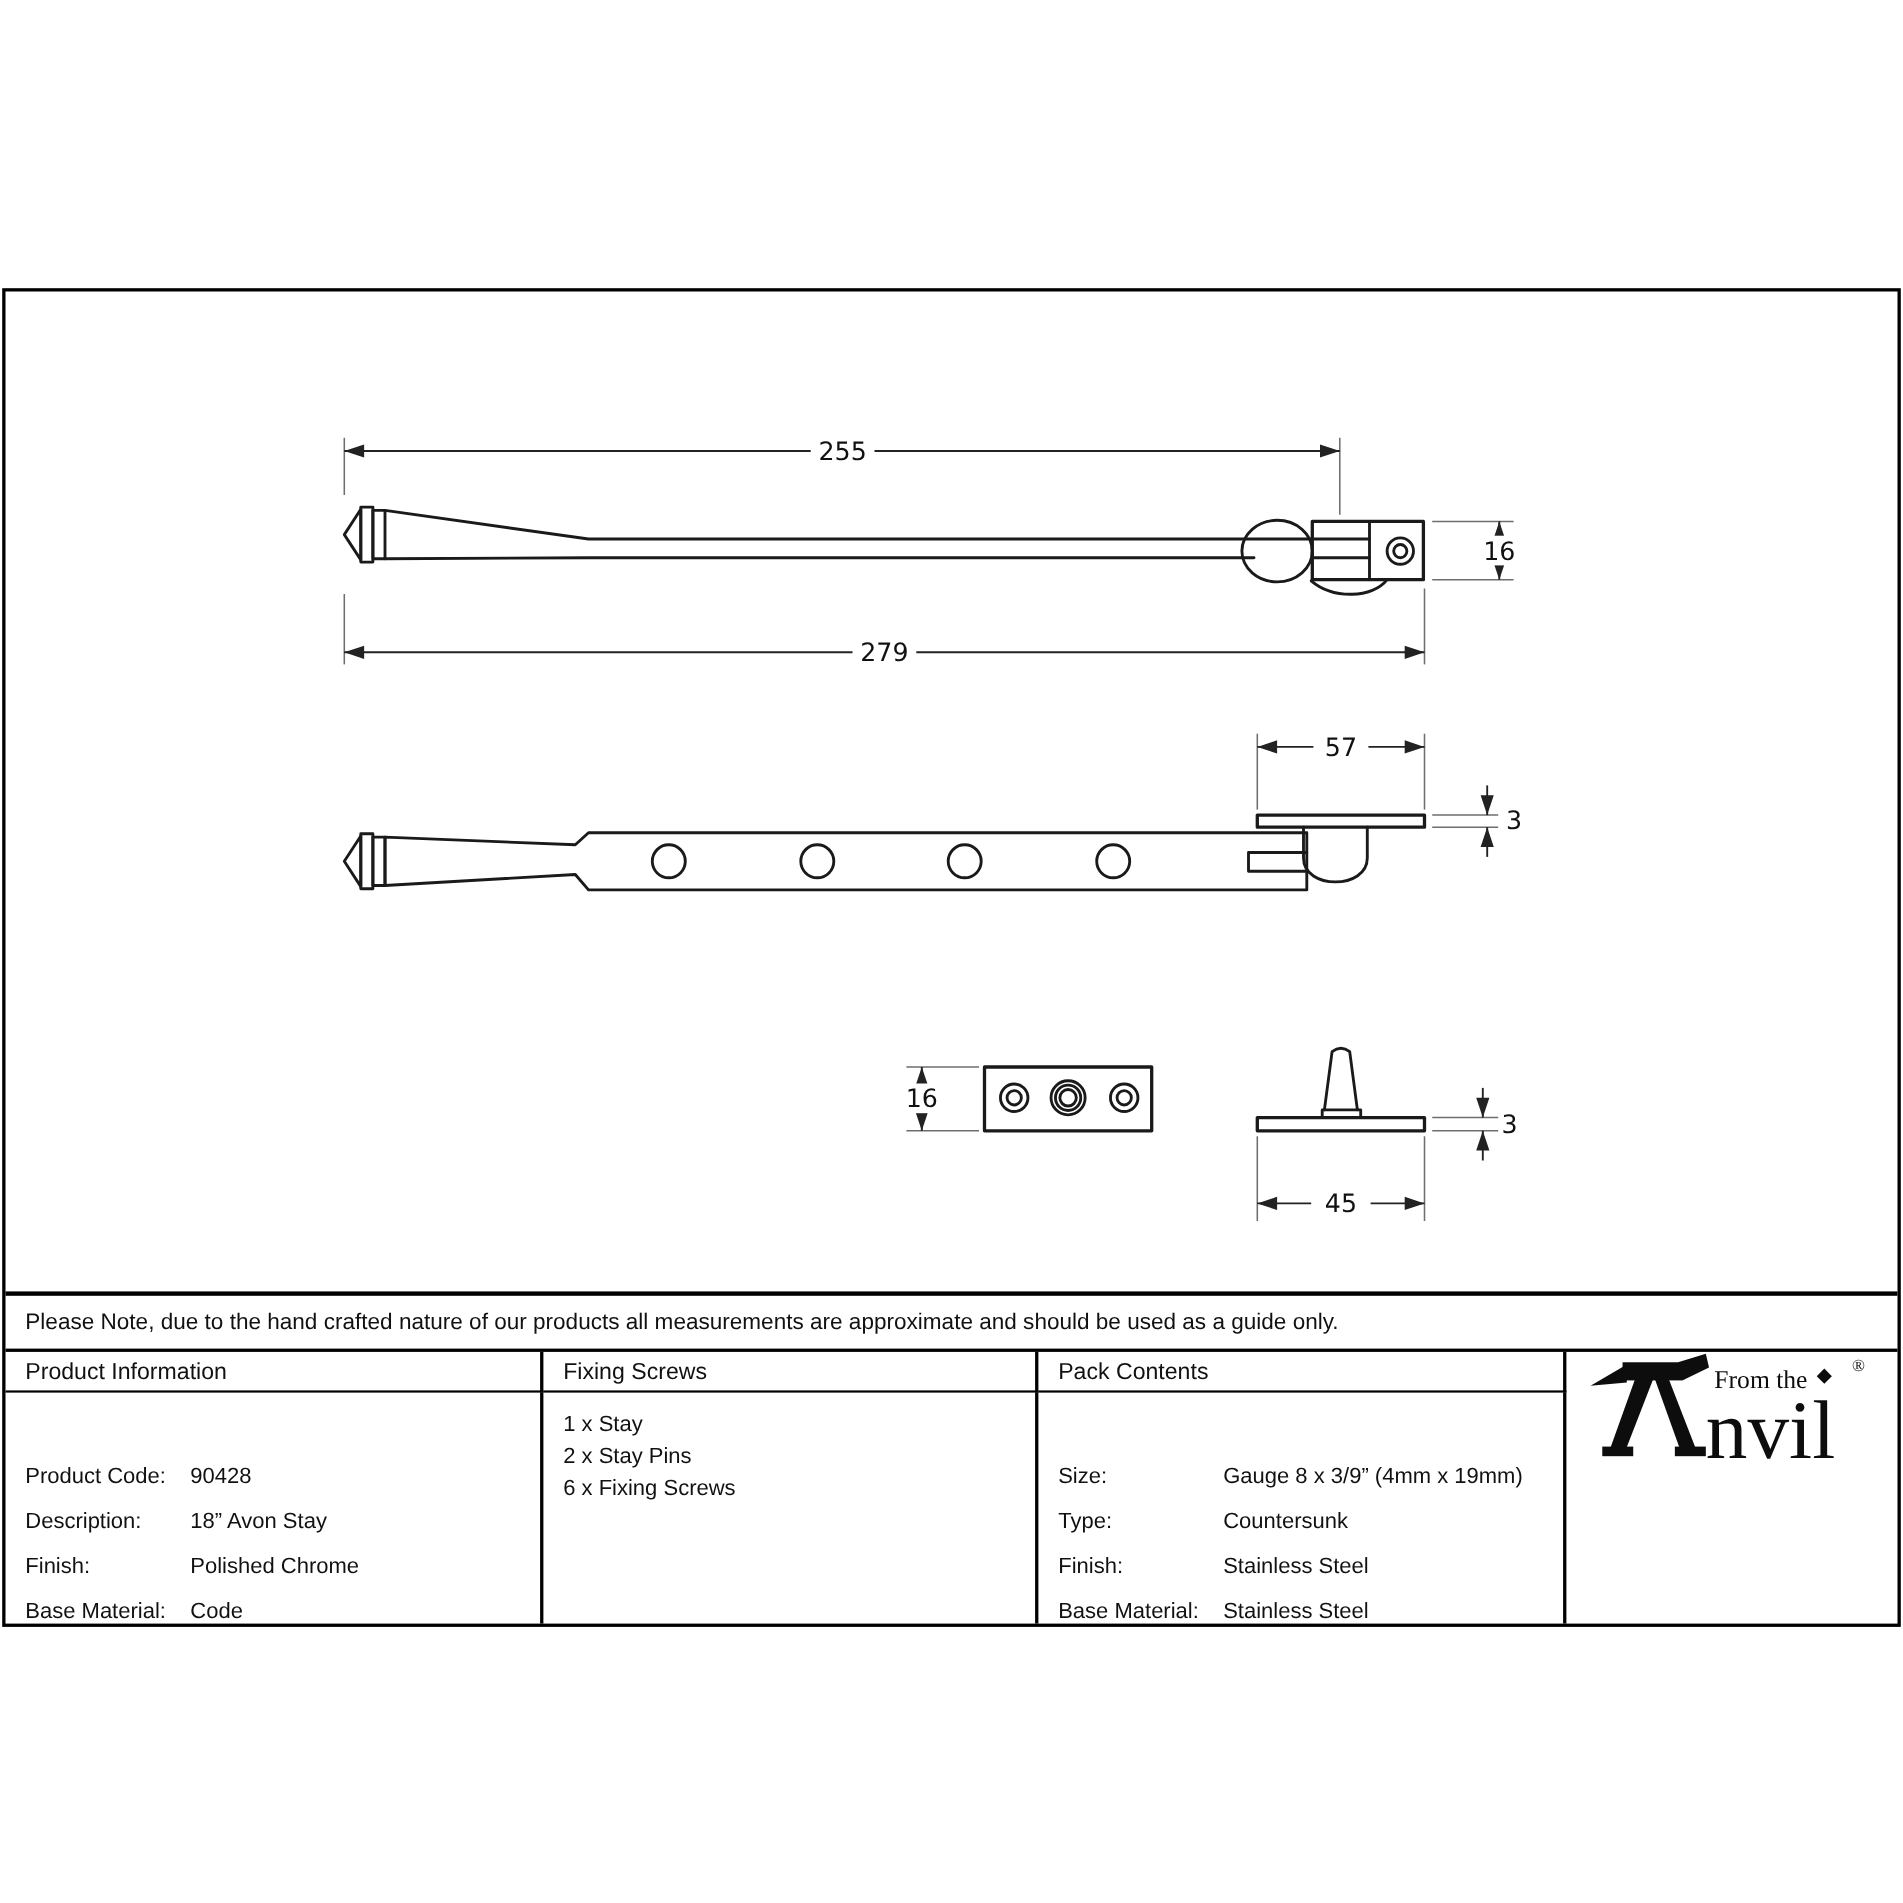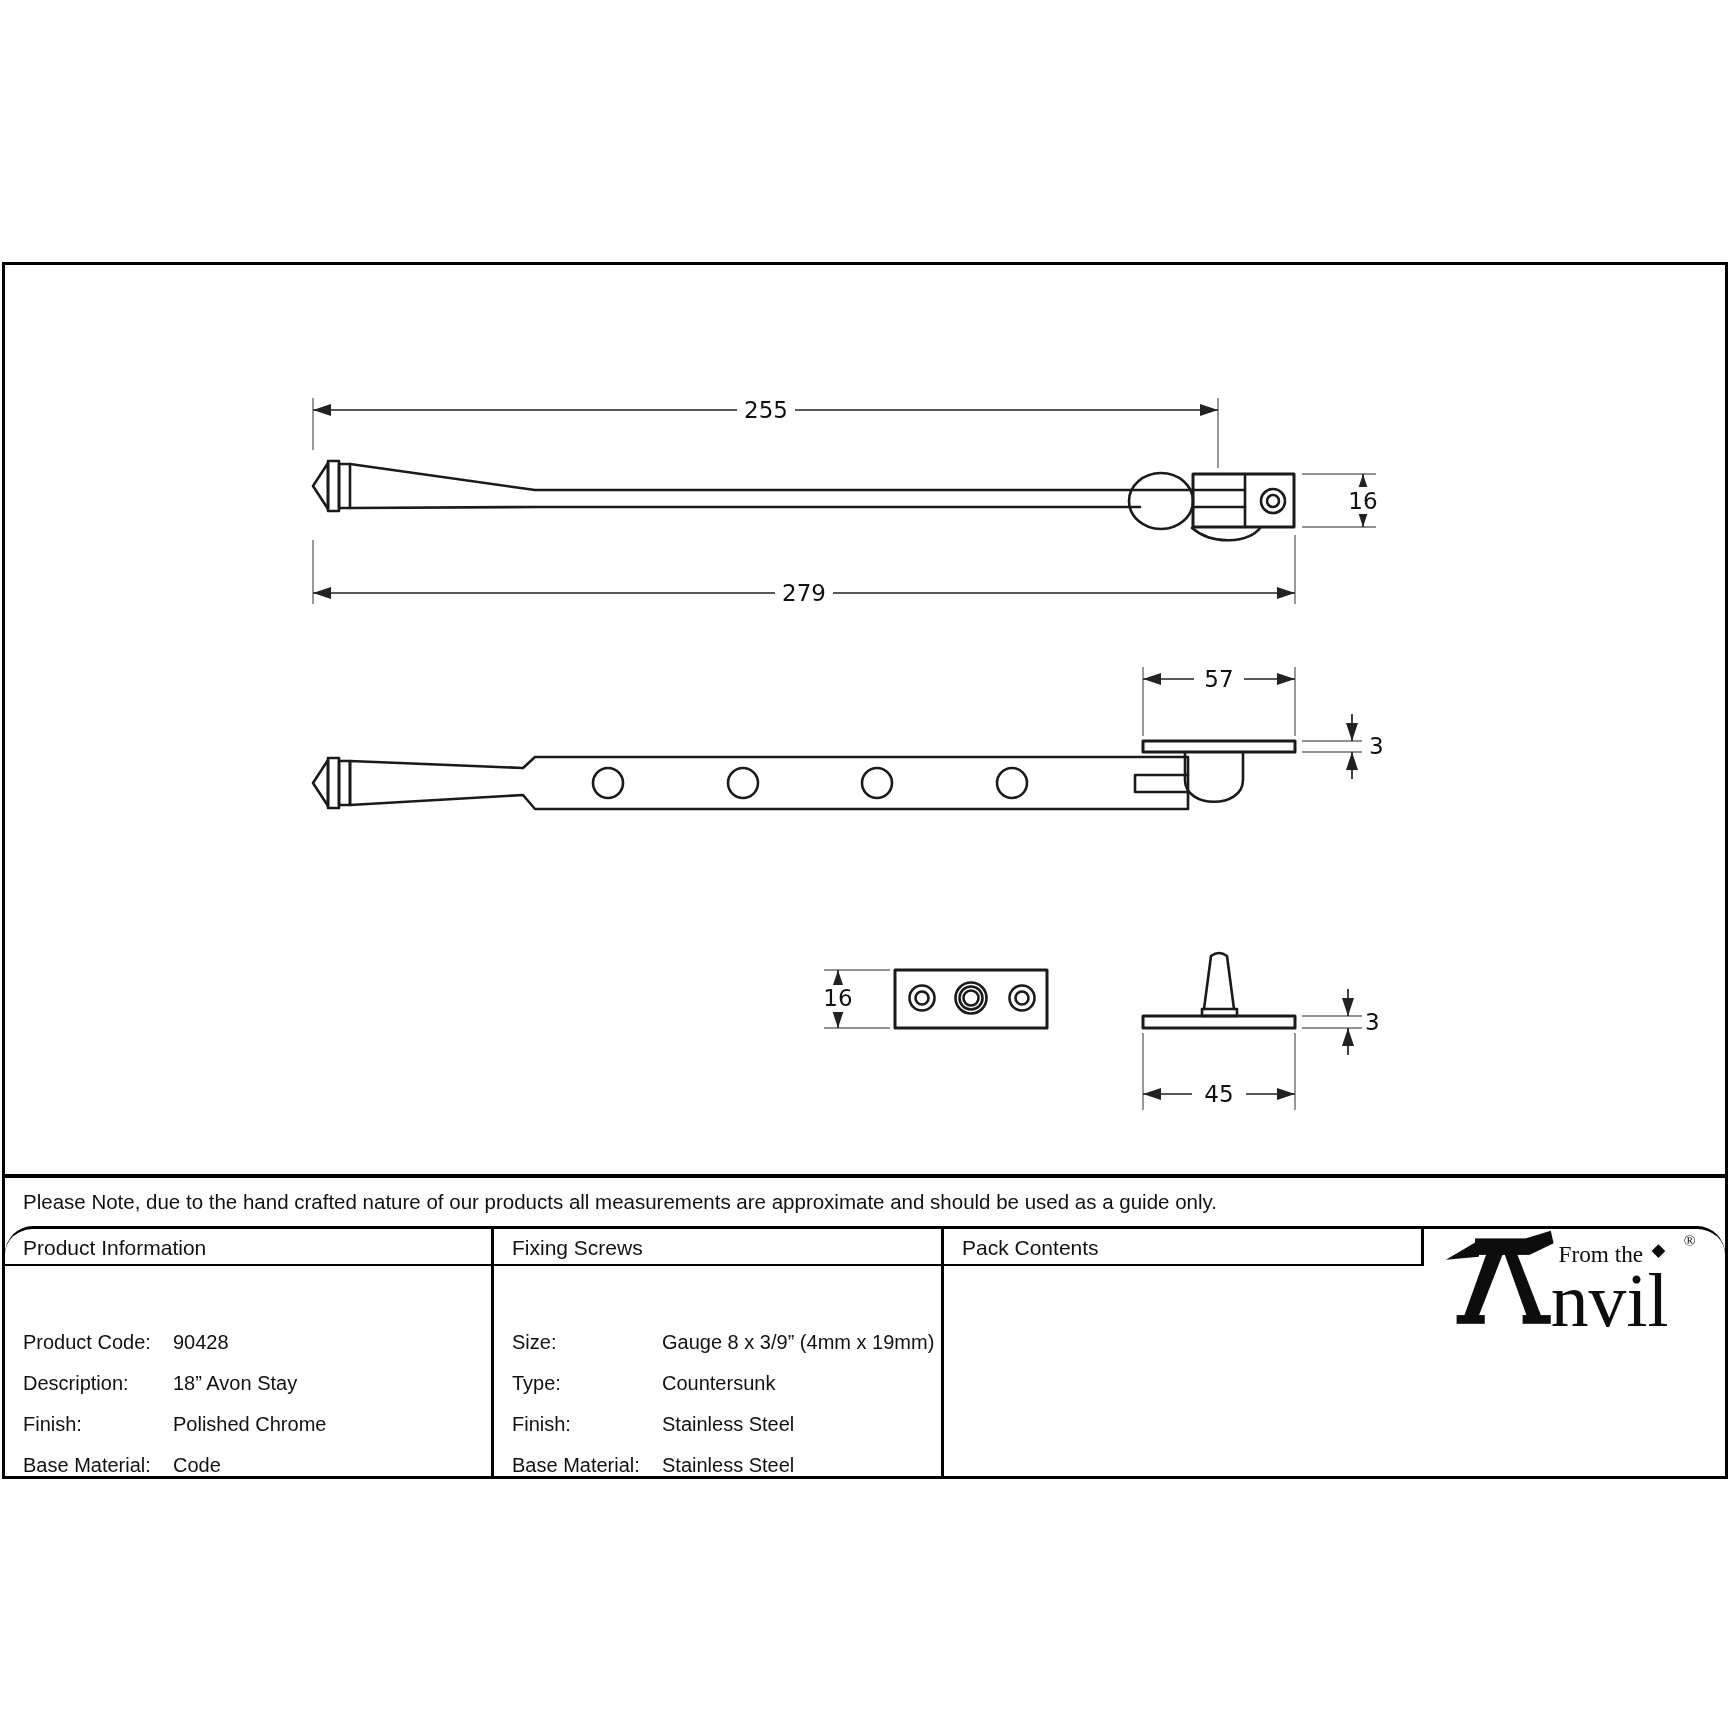--- a/index.html
+++ b/index.html
@@ -1,21 +1,21 @@
 <!DOCTYPE html>
 <html><head>
 <meta charset="utf-8">
 <style>
   html,body{margin:0;padding:0;background:#ffffff;}
   body{width:1730px;height:1730px;position:relative;font-family:"Liberation Sans",sans-serif;color:#111;}
   #drawing-svg{position:absolute;left:0;top:0;width:1730px;height:1730px;pointer-events:none;}
   #frame{position:absolute;left:2px;top:262px;width:1720px;height:1211px;border:3px solid #000;background:transparent;display:flex;flex-direction:column;}
   .drawing-area{height:946px;}
   .note-strip{border-top:4px solid #000;height:50px;display:flex;align-items:center;padding-left:18px;font-size:20.5px;}
-  .spec-table{border-top:3px solid #000;flex:1;display:grid;grid-template-columns:489px 450px 480px 1fr;grid-template-rows:37px 1fr;border-radius:28px;}
+  .spec-table{border-top:3px solid #000;flex:1;display:grid;grid-template-columns:489px 450px 480px 1fr;grid-template-rows:37px 1fr;}
   .cell{box-sizing:border-box;}
   .th{border-right:3px solid #000;border-bottom:2px solid #000;font-size:21px;padding:7px 0 0 18px;}
   .td{border-right:3px solid #000;padding:19px 0 0 18px;font-size:20px;}
   .kv{display:grid;grid-template-columns:150px auto;row-gap:20px;line-height:21px;margin-top:47px;}
   .list{display:grid;row-gap:8px;line-height:21px;align-content:start;}
   .logo-cell{grid-column:4;grid-row:1 / 3;display:flex;align-items:flex-start;justify-content:center;}
   .dim-text{font-family:"DejaVu Sans",sans-serif;font-size:23px;fill:#111;}
   .outline{stroke:#1a1a1a;stroke-width:2.6;fill:none;stroke-linejoin:round;stroke-linecap:round;}
   .outline-thick{stroke:#1a1a1a;stroke-width:3;fill:none;stroke-linejoin:round;}
   .dim{stroke:#222;stroke-width:1.7;fill:none;}
@@ -193,20 +193,27 @@
         <span>90428</span>
         <span>Description:</span>
         <span>18” Avon Stay</span>
         <span>Finish:</span>
         <span>Polished Chrome</span>
         <span>Base Material:</span>
         <span>Code</span>
       </div>
     </div>
 
+    <div class="cell td">
+      <div class="list">
+        <span>1 x Stay</span>
+        <span>2 x Stay Pins</span>
+        <span>6 x Fixing Screws</span>
+      </div>
+    </div>
 
     <div class="cell td">
       <div class="kv">
         <span>Size:</span>
         <span>Gauge 8 x 3/9” (4mm x 19mm)</span>
         <span>Type:</span>
         <span>Countersunk</span>
         <span>Finish:</span>
         <span>Stainless Steel</span>
         <span>Base Material:</span>

